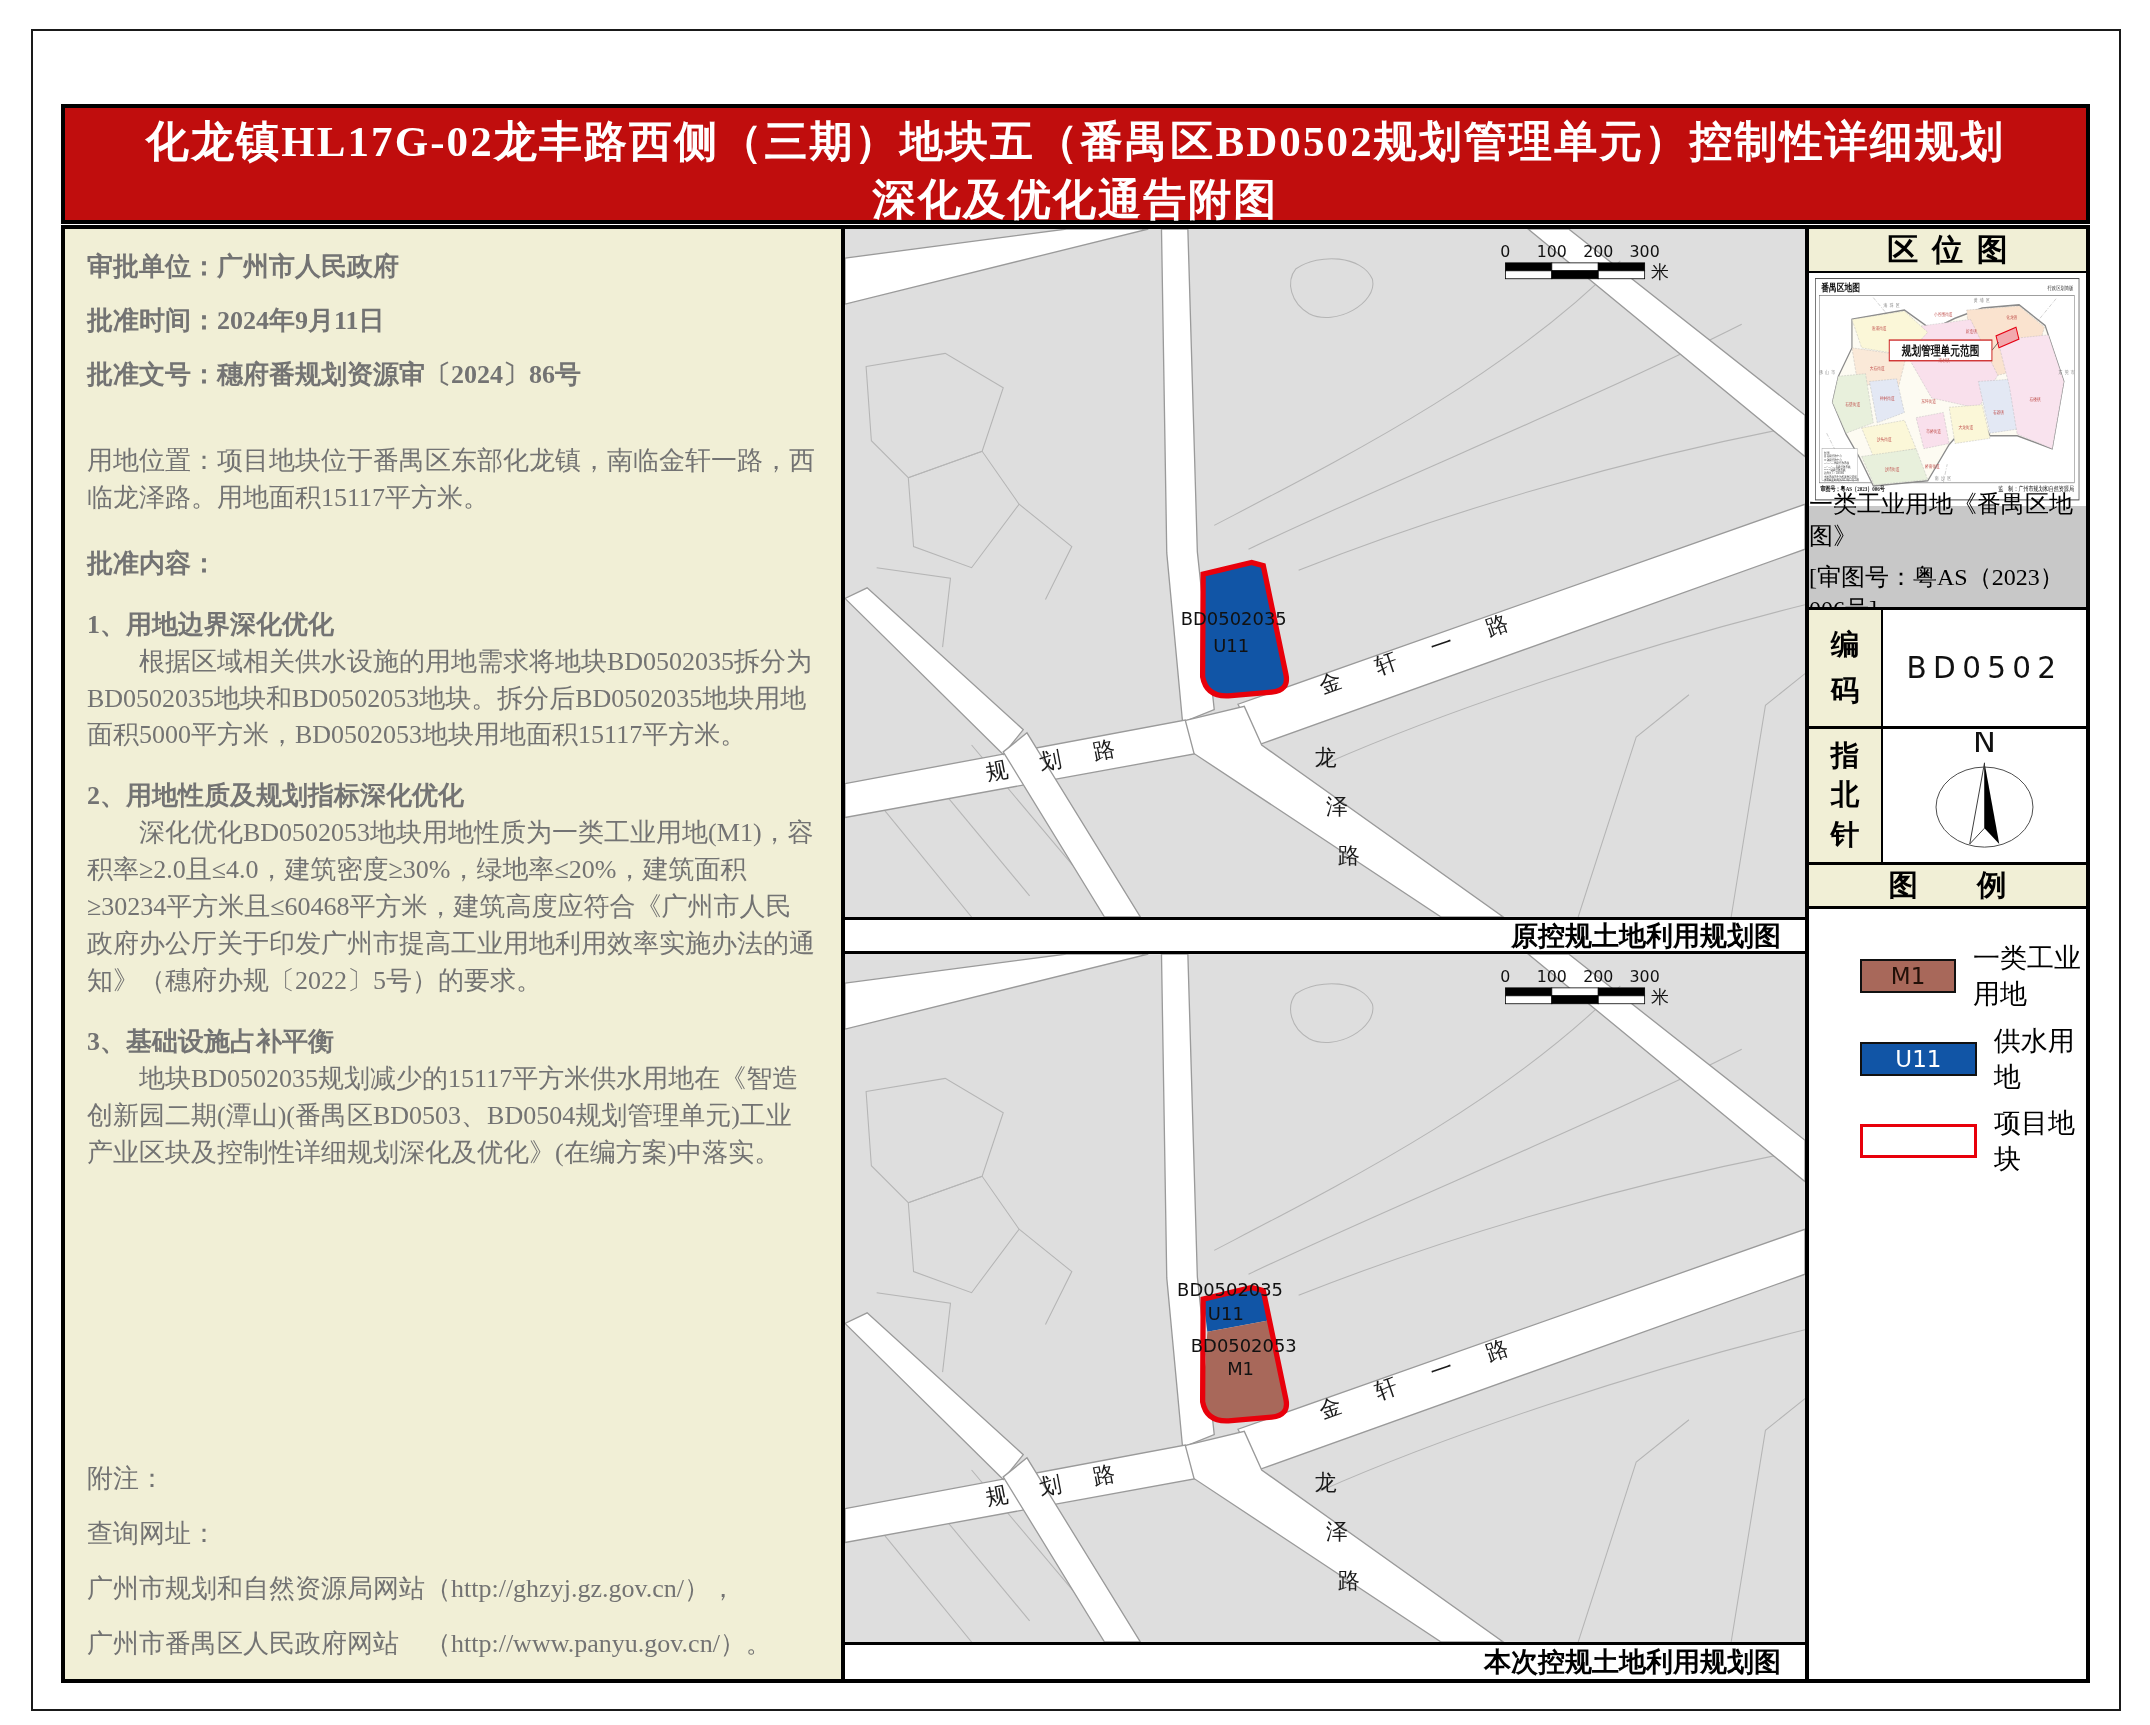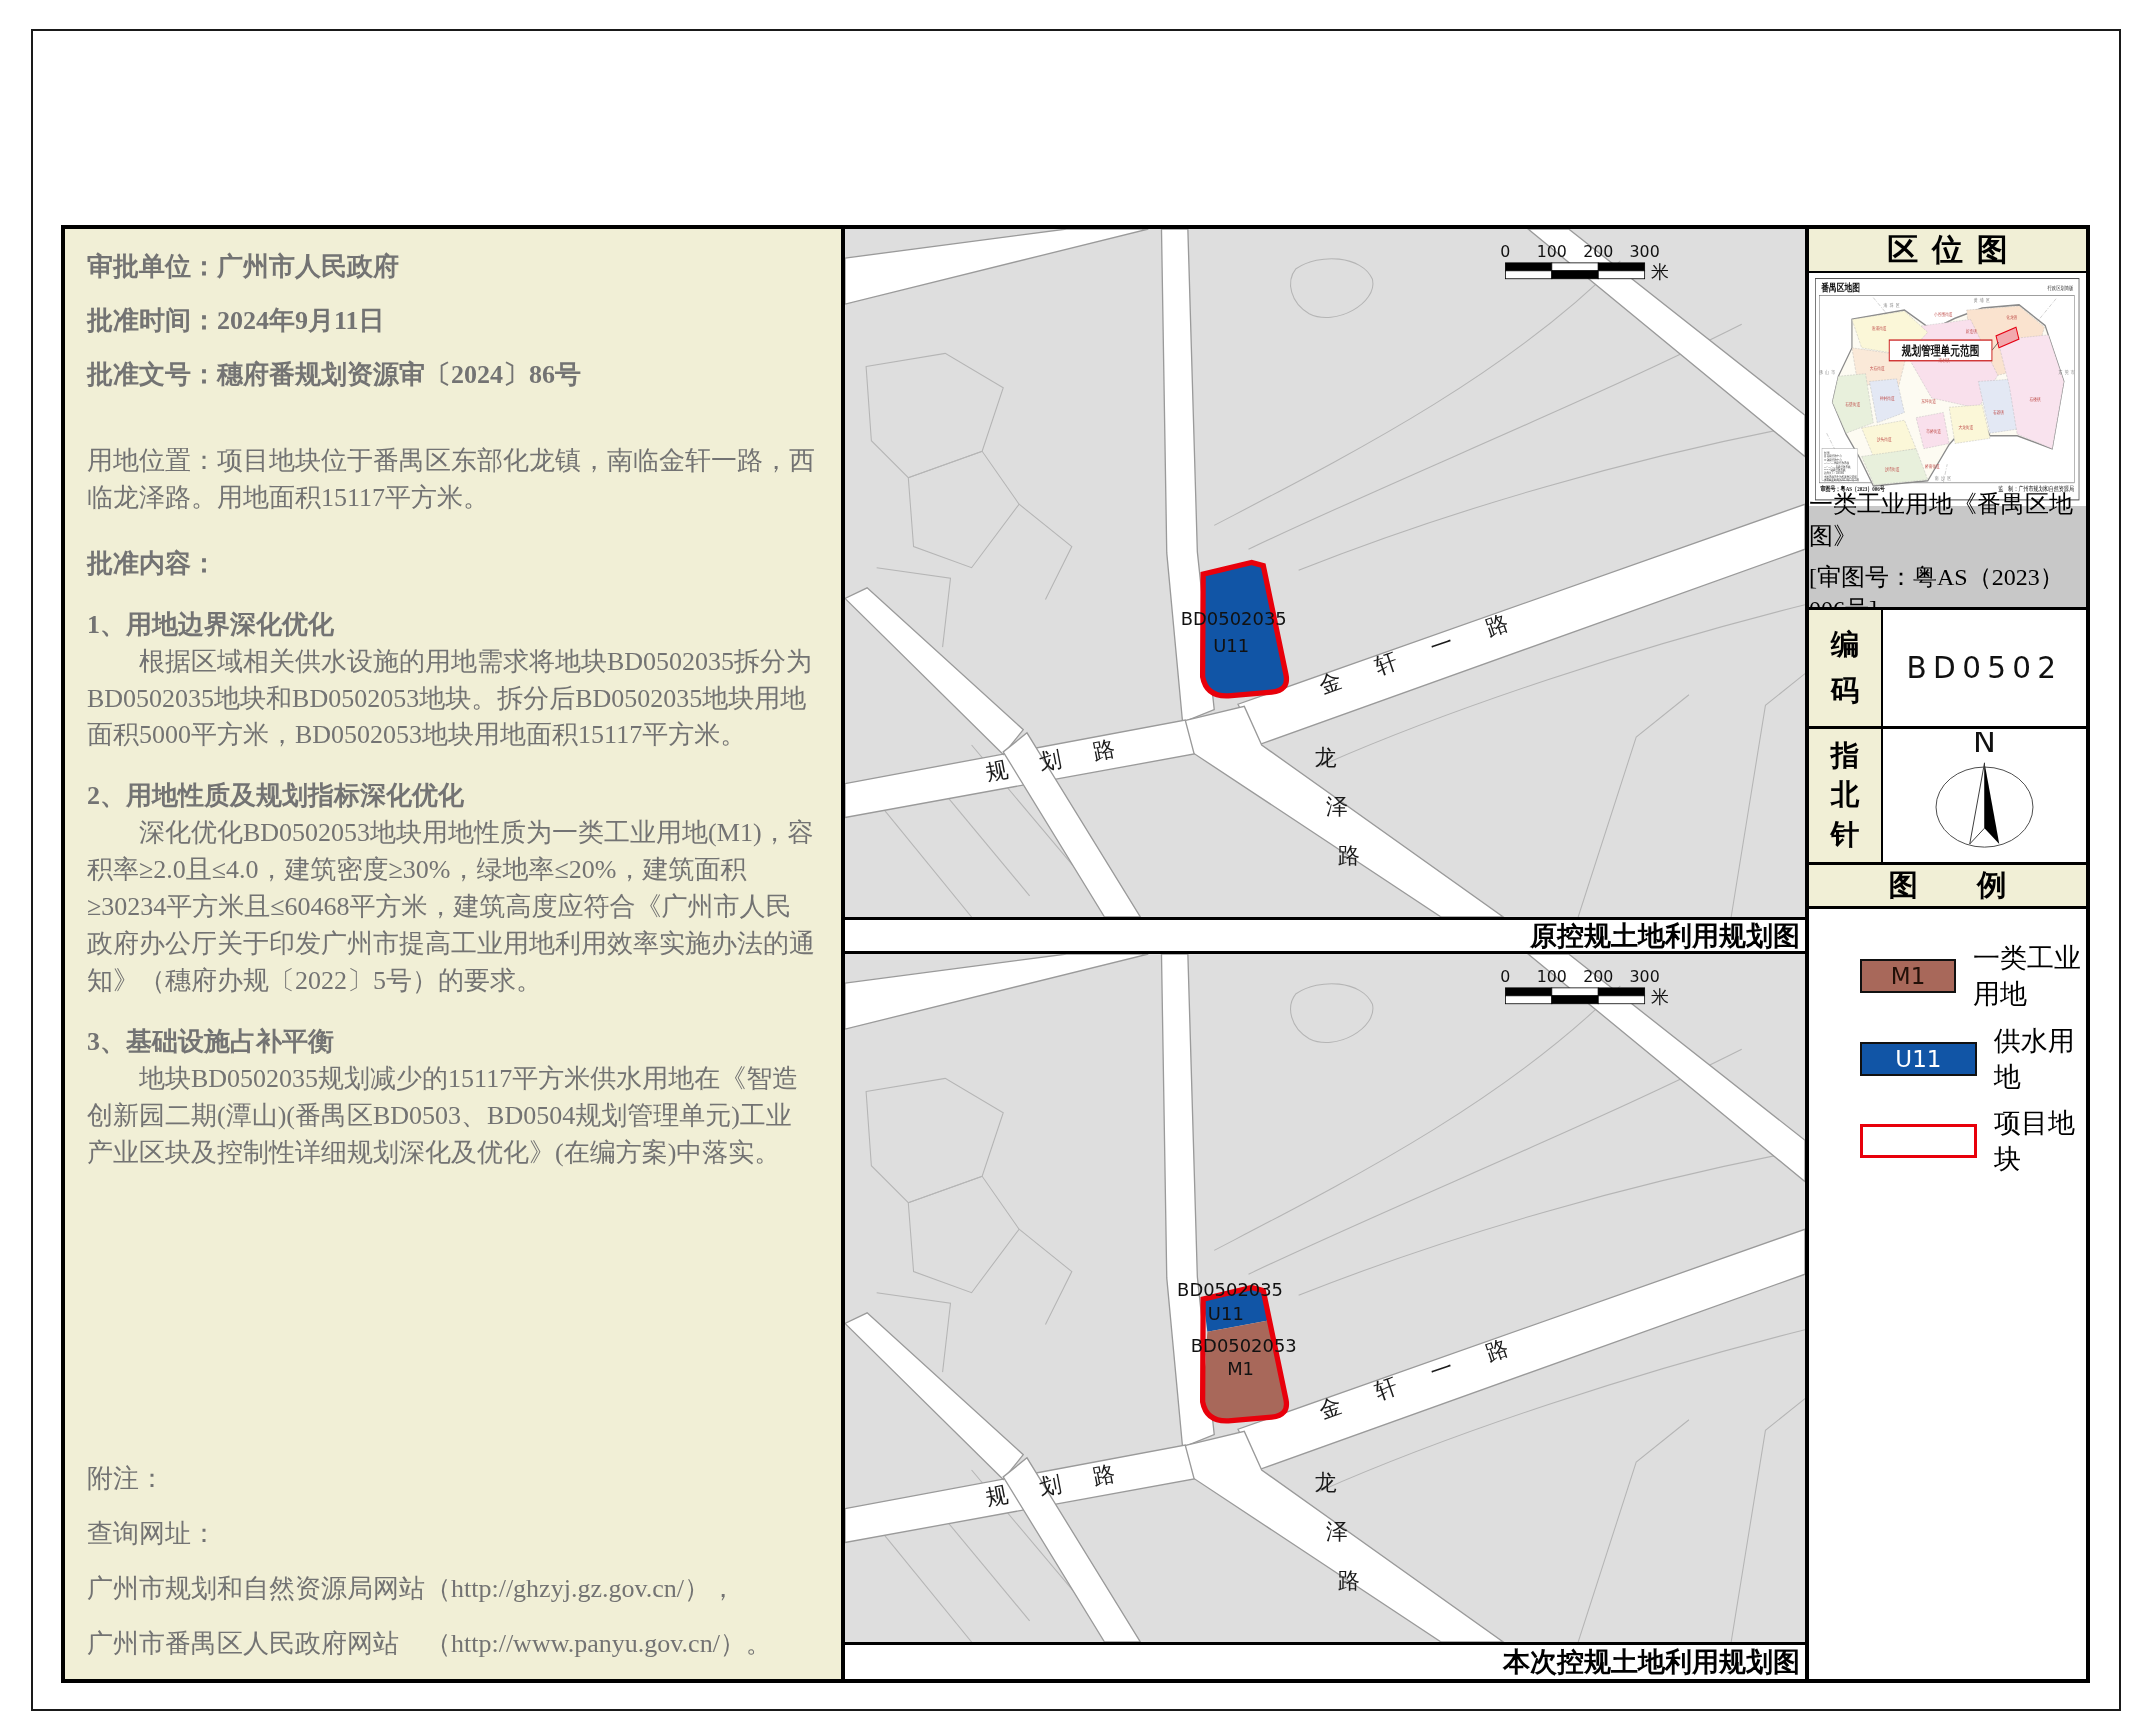--- a/index.html
+++ b/index.html
@@ -26,21 +26,21 @@
   .lp-head { font-weight:bold; margin-top:24px; }
   .lp-body { text-indent:2em; }
   .lp-note-block { margin-top:auto; }
   .lp-note-block div { margin-top:18px; }
 
   
   .maps { width:960px; display:flex; flex-direction:column; background:#fff; }
   .map-canvas { flex:1; position:relative; overflow:hidden; }
   .map-canvas svg { position:absolute; inset:0; width:100%; height:100%; }
   .map-caption { height:37px; border-top:3.2px solid #000; border-bottom:3.2px solid #000;
-                 display:flex; align-items:center; justify-content:flex-end; padding-right:5px;
+                 display:flex; align-items:center; justify-content:flex-end; padding-right:24px;
                  font-family:"DejaVu Sans","Liberation Sans",sans-serif; font-weight:bold; font-size:27px; }
   .map-caption.last { border-bottom:none; }
 
   
   .road-label { font-family:"DejaVu Sans","Liberation Sans",sans-serif; font-size:42px; fill:#1a1a1a; font-weight:500; }
   .parcel-label { font-family:"DejaVu Sans","Liberation Sans",sans-serif; font-size:34px; fill:#111; text-anchor:middle; }
   .scale-num { font-family:"DejaVu Sans","Liberation Sans",sans-serif; font-size:30px; fill:#111; text-anchor:middle; }
   .scale-unit { font-family:"DejaVu Sans","Liberation Sans",sans-serif; font-size:34px; fill:#111; }
 
   
@@ -82,20 +82,24 @@
   .inset-neighbor { font-size:10px; fill:#888; text-anchor:middle; letter-spacing:6px; }
   .callout-text { font-size:25px; font-weight:bold; fill:#111; text-anchor:middle; }
   .mini-legend-text { font-size:6.5px; fill:#333; }
 </style>
 </head>
 <body>
 
 <div class="page">
   <div class="outer-frame"></div>
 
+  <div class="banner">
+    <div class="t1">化龙镇HL17G-02龙丰路西侧（三期）地块五（番禺区BD0502规划管理单元）控制性详细规划</div>
+    <div class="t2">深化及优化通告附图</div>
+  </div>
 
   <div class="content">
 
     <div class="left-panel">
       <div class="lp-line">审批单位：广州市人民政府</div>
       <div class="lp-line">批准时间：2024年9月11日</div>
       <div class="lp-line">批准文号：穗府番规划资源审〔2024〕86号</div>
       <div class="lp-para">用地位置：项目地块位于番禺区东部化龙镇，南临金轩一路，西临龙泽路。用地面积15117平方米。</div>
       <div class="lp-head">批准内容：</div>
       <div class="lp-head">1、用地边界深化优化</div>

